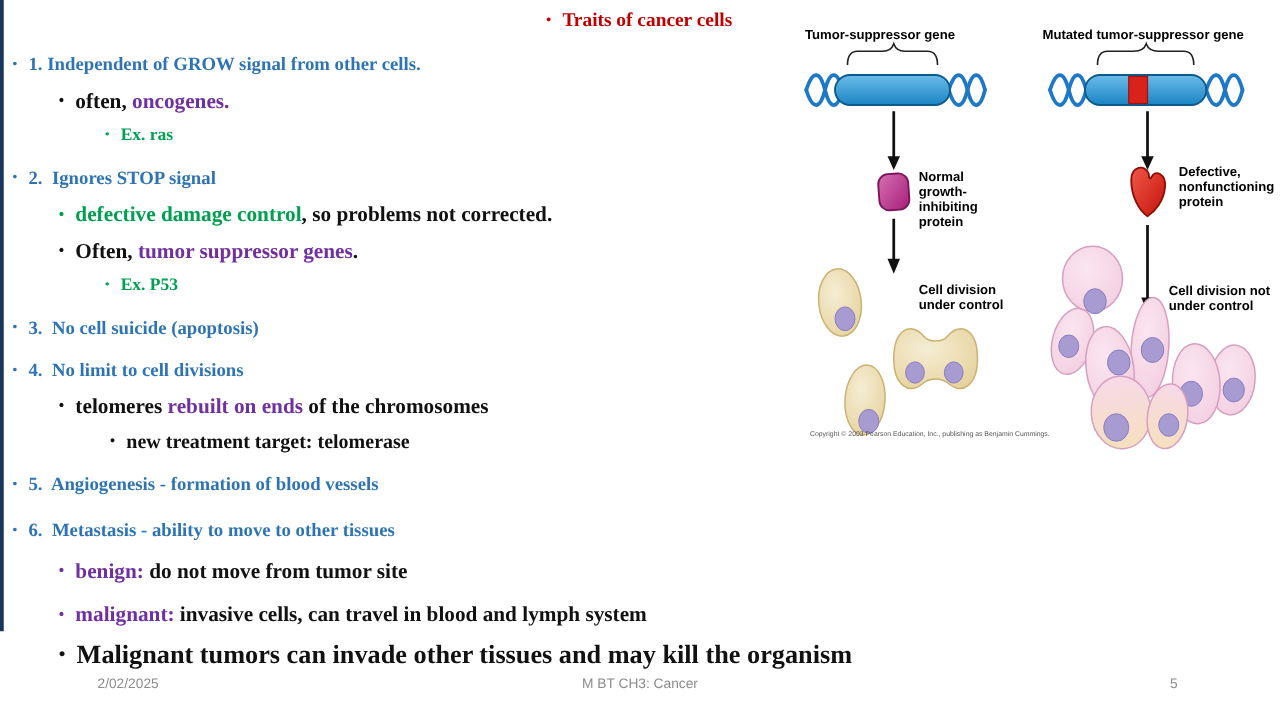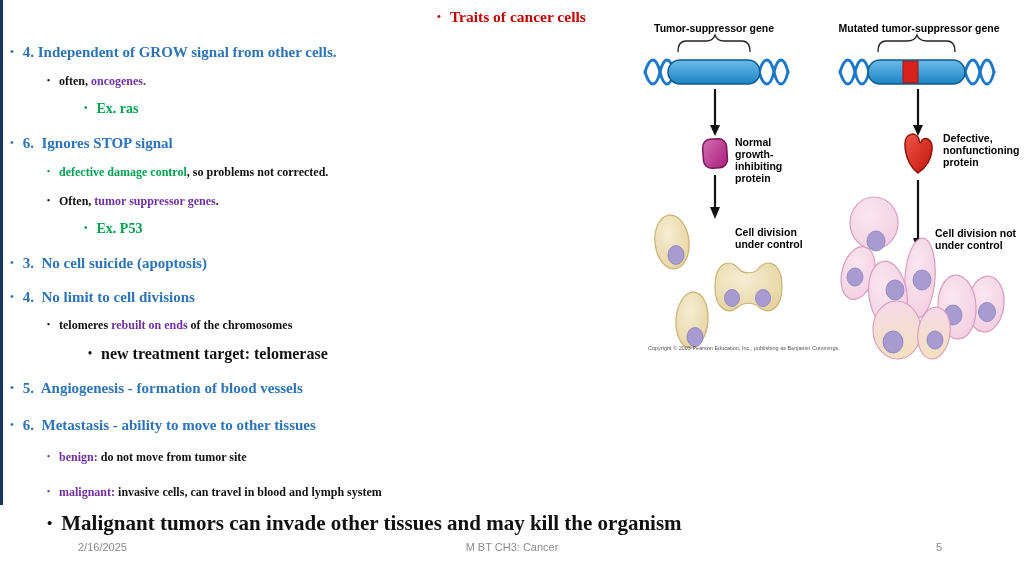--- a/index.html
+++ b/index.html
@@ -6,59 +6,59 @@
   #slide{position:relative;width:1024px;height:576px;background:#ffffff;overflow:hidden;
          font-family:"Liberation Serif","DejaVu Serif",serif;color:#111;}
   
   .left-border{position:absolute;left:0;top:0;width:3px;height:505px;background:#17365D;}
   
   .title-line{position:absolute;left:437px;top:8px;font-size:15.5px;font-weight:700;color:#C00000;white-space:nowrap;}
   
   .line{position:absolute;white-space:nowrap;font-weight:600;line-height:18px;}
   .bul{display:inline-block;font-size:0.72em;vertical-align:2px;margin-right:9px;}
   .lvl1{left:10px;font-size:15px;font-weight:700;}
-  .lvl2{left:47px;font-size:12px;}
+  .lvl2{left:47px;font-size:17px;}
   .lvl3{left:84px;font-size:14px;font-weight:700;}
   .lvl3s{left:88px;font-size:16px;}
   .final{left:47px;font-size:21px;font-weight:700;}
   .seg{white-space:pre-wrap;}
   .c-blue{color:#2E74B5;} .c-purple{color:#7030A0;} .c-green{color:#00A050;}
   .c-black{color:#111111;} .c-red{color:#C00000;}
   
   #diagram{position:absolute;left:635px;top:15px;width:385px;height:350px;font-family:"Liberation Sans","DejaVu Sans",sans-serif;}
   #diagram svg{position:absolute;left:0;top:0;}
   .dlabel{position:absolute;font-weight:700;font-size:10.5px;line-height:12px;color:#000;white-space:pre-line;}
-  .dlabel.center{text-align:center;}
+  .dlabel.center{text-align:left;}
   .copyright{position:absolute;left:13px;top:330px;width:170px;font-size:5.5px;color:#555;white-space:nowrap;}
   
   .footer{position:absolute;top:541px;font-family:"Liberation Sans","DejaVu Sans",sans-serif;
           font-size:11px;color:#8C8C8C;white-space:nowrap;}
   .f-date{left:78px;} .f-center{left:50%;transform:translateX(-50%);} .f-page{left:936px;}
 </style>
 </head>
 <body>
 
 <div id="slide">
   <div class="left-border"></div>
 
   <div class="title-line">
     <span class="bul c-red">•</span><span class="seg">Traits of cancer cells</span>
   </div>
 
   <div class="line lvl1" style="top:42px">
-    <span class="bul c-blue">•</span><span class="seg c-blue">4. Independent of GROW signal from other cells.</span>
+    <span class="bul c-blue">•</span><span class="seg c-blue">1. Independent of GROW signal from other cells.</span>
   </div>
   <div class="line lvl2" style="top:71px">
     <span class="bul c-black">•</span><span class="seg c-black">often, </span><span class="seg c-purple">oncogenes.</span>
   </div>
   <div class="line lvl3" style="top:99px">
     <span class="bul c-green">•</span><span class="seg c-green">Ex. ras</span>
   </div>
   <div class="line lvl1" style="top:133px">
-    <span class="bul c-blue">•</span><span class="seg c-blue">6.  Ignores STOP signal</span>
+    <span class="bul c-blue">•</span><span class="seg c-blue">2.  Ignores STOP signal</span>
   </div>
   <div class="line lvl2" style="top:162px">
     <span class="bul c-green">•</span><span class="seg c-green">defective damage control</span><span class="seg c-black">, so problems not corrected.</span>
   </div>
   <div class="line lvl2" style="top:191px">
     <span class="bul c-black">•</span><span class="seg c-black">Often, </span><span class="seg c-purple">tumor suppressor genes</span><span class="seg c-black">.</span>
   </div>
   <div class="line lvl3" style="top:219px">
     <span class="bul c-green">•</span><span class="seg c-green">Ex. P53</span>
   </div>
@@ -195,16 +195,16 @@
     <div class="dlabel" style="left:308px;top:117px">Defective,
 nonfunctioning
 protein</div>
     <div class="dlabel" style="left:100px;top:211px">Cell division
 under control</div>
     <div class="dlabel" style="left:300px;top:212px">Cell division not
 under control</div>
     <div class="copyright">Copyright © 2003 Pearson Education, Inc., publishing as Benjamin Cummings.</div>
   </div>
 
-  <div class="footer f-date">2/16/2025</div>
+  <div class="footer f-date">2/02/2025</div>
   <div class="footer f-center">M BT CH3: Cancer</div>
   <div class="footer f-page">5</div>
 </div>
 
 </body></html>

